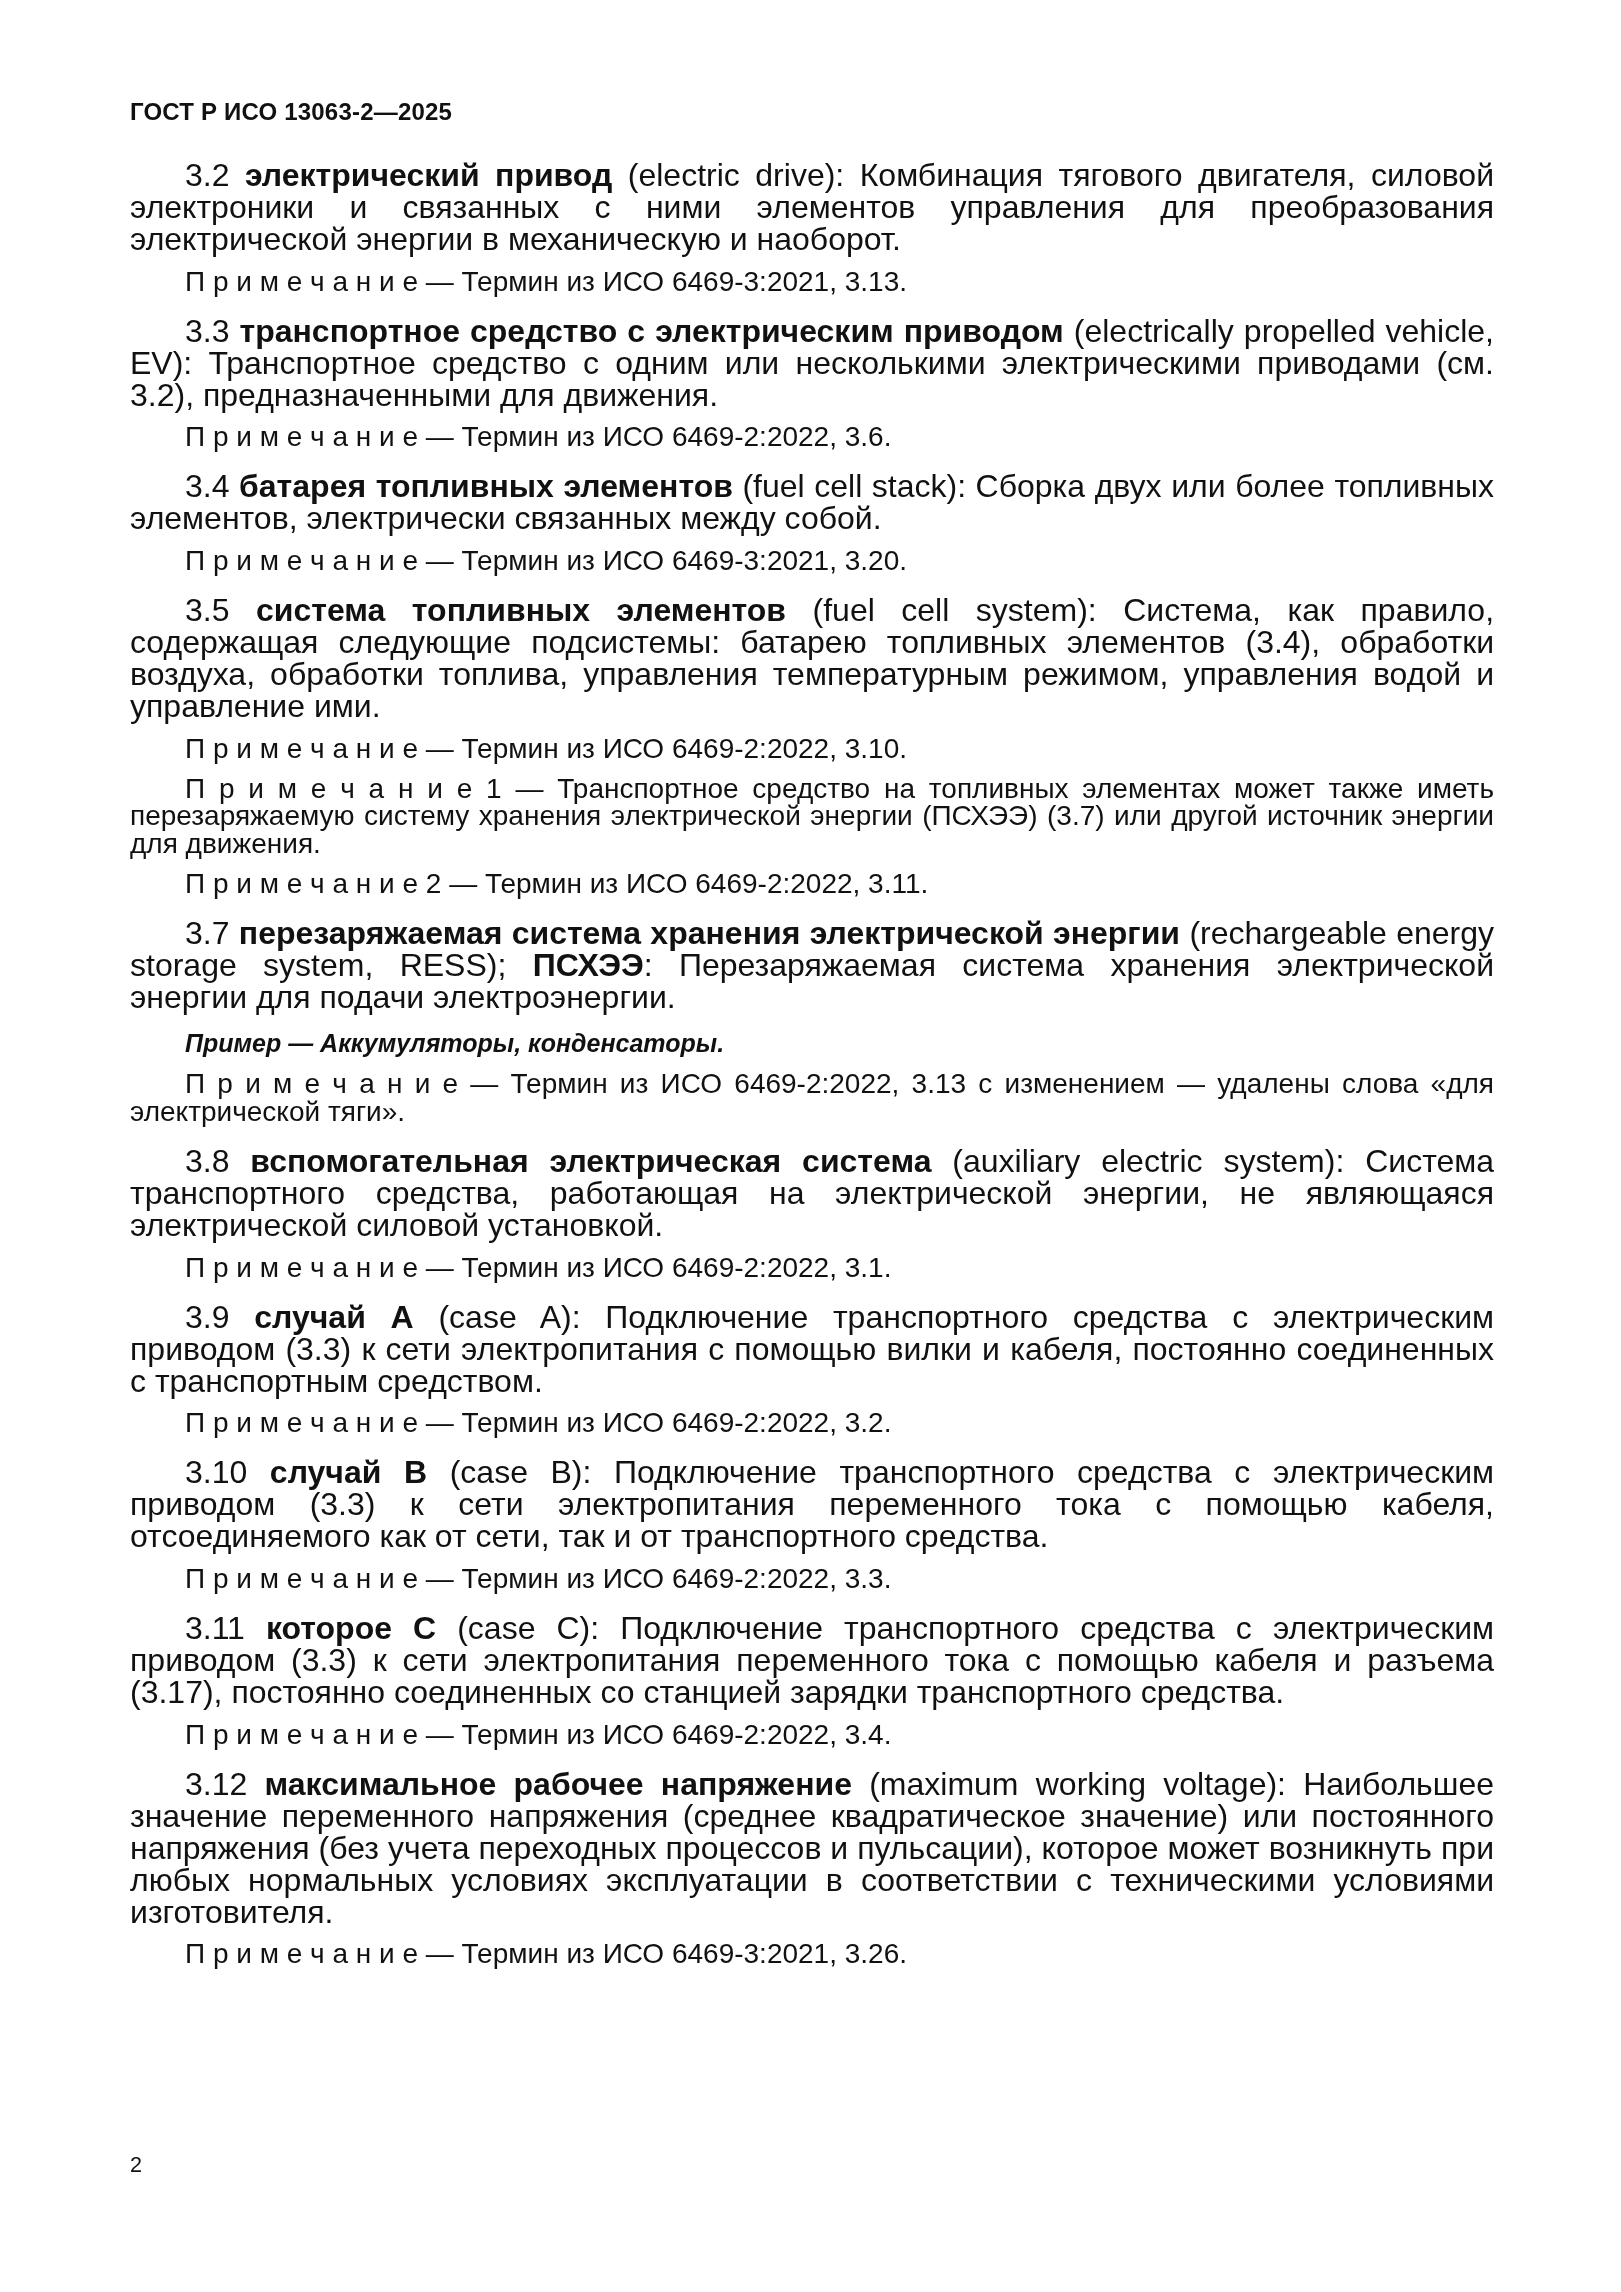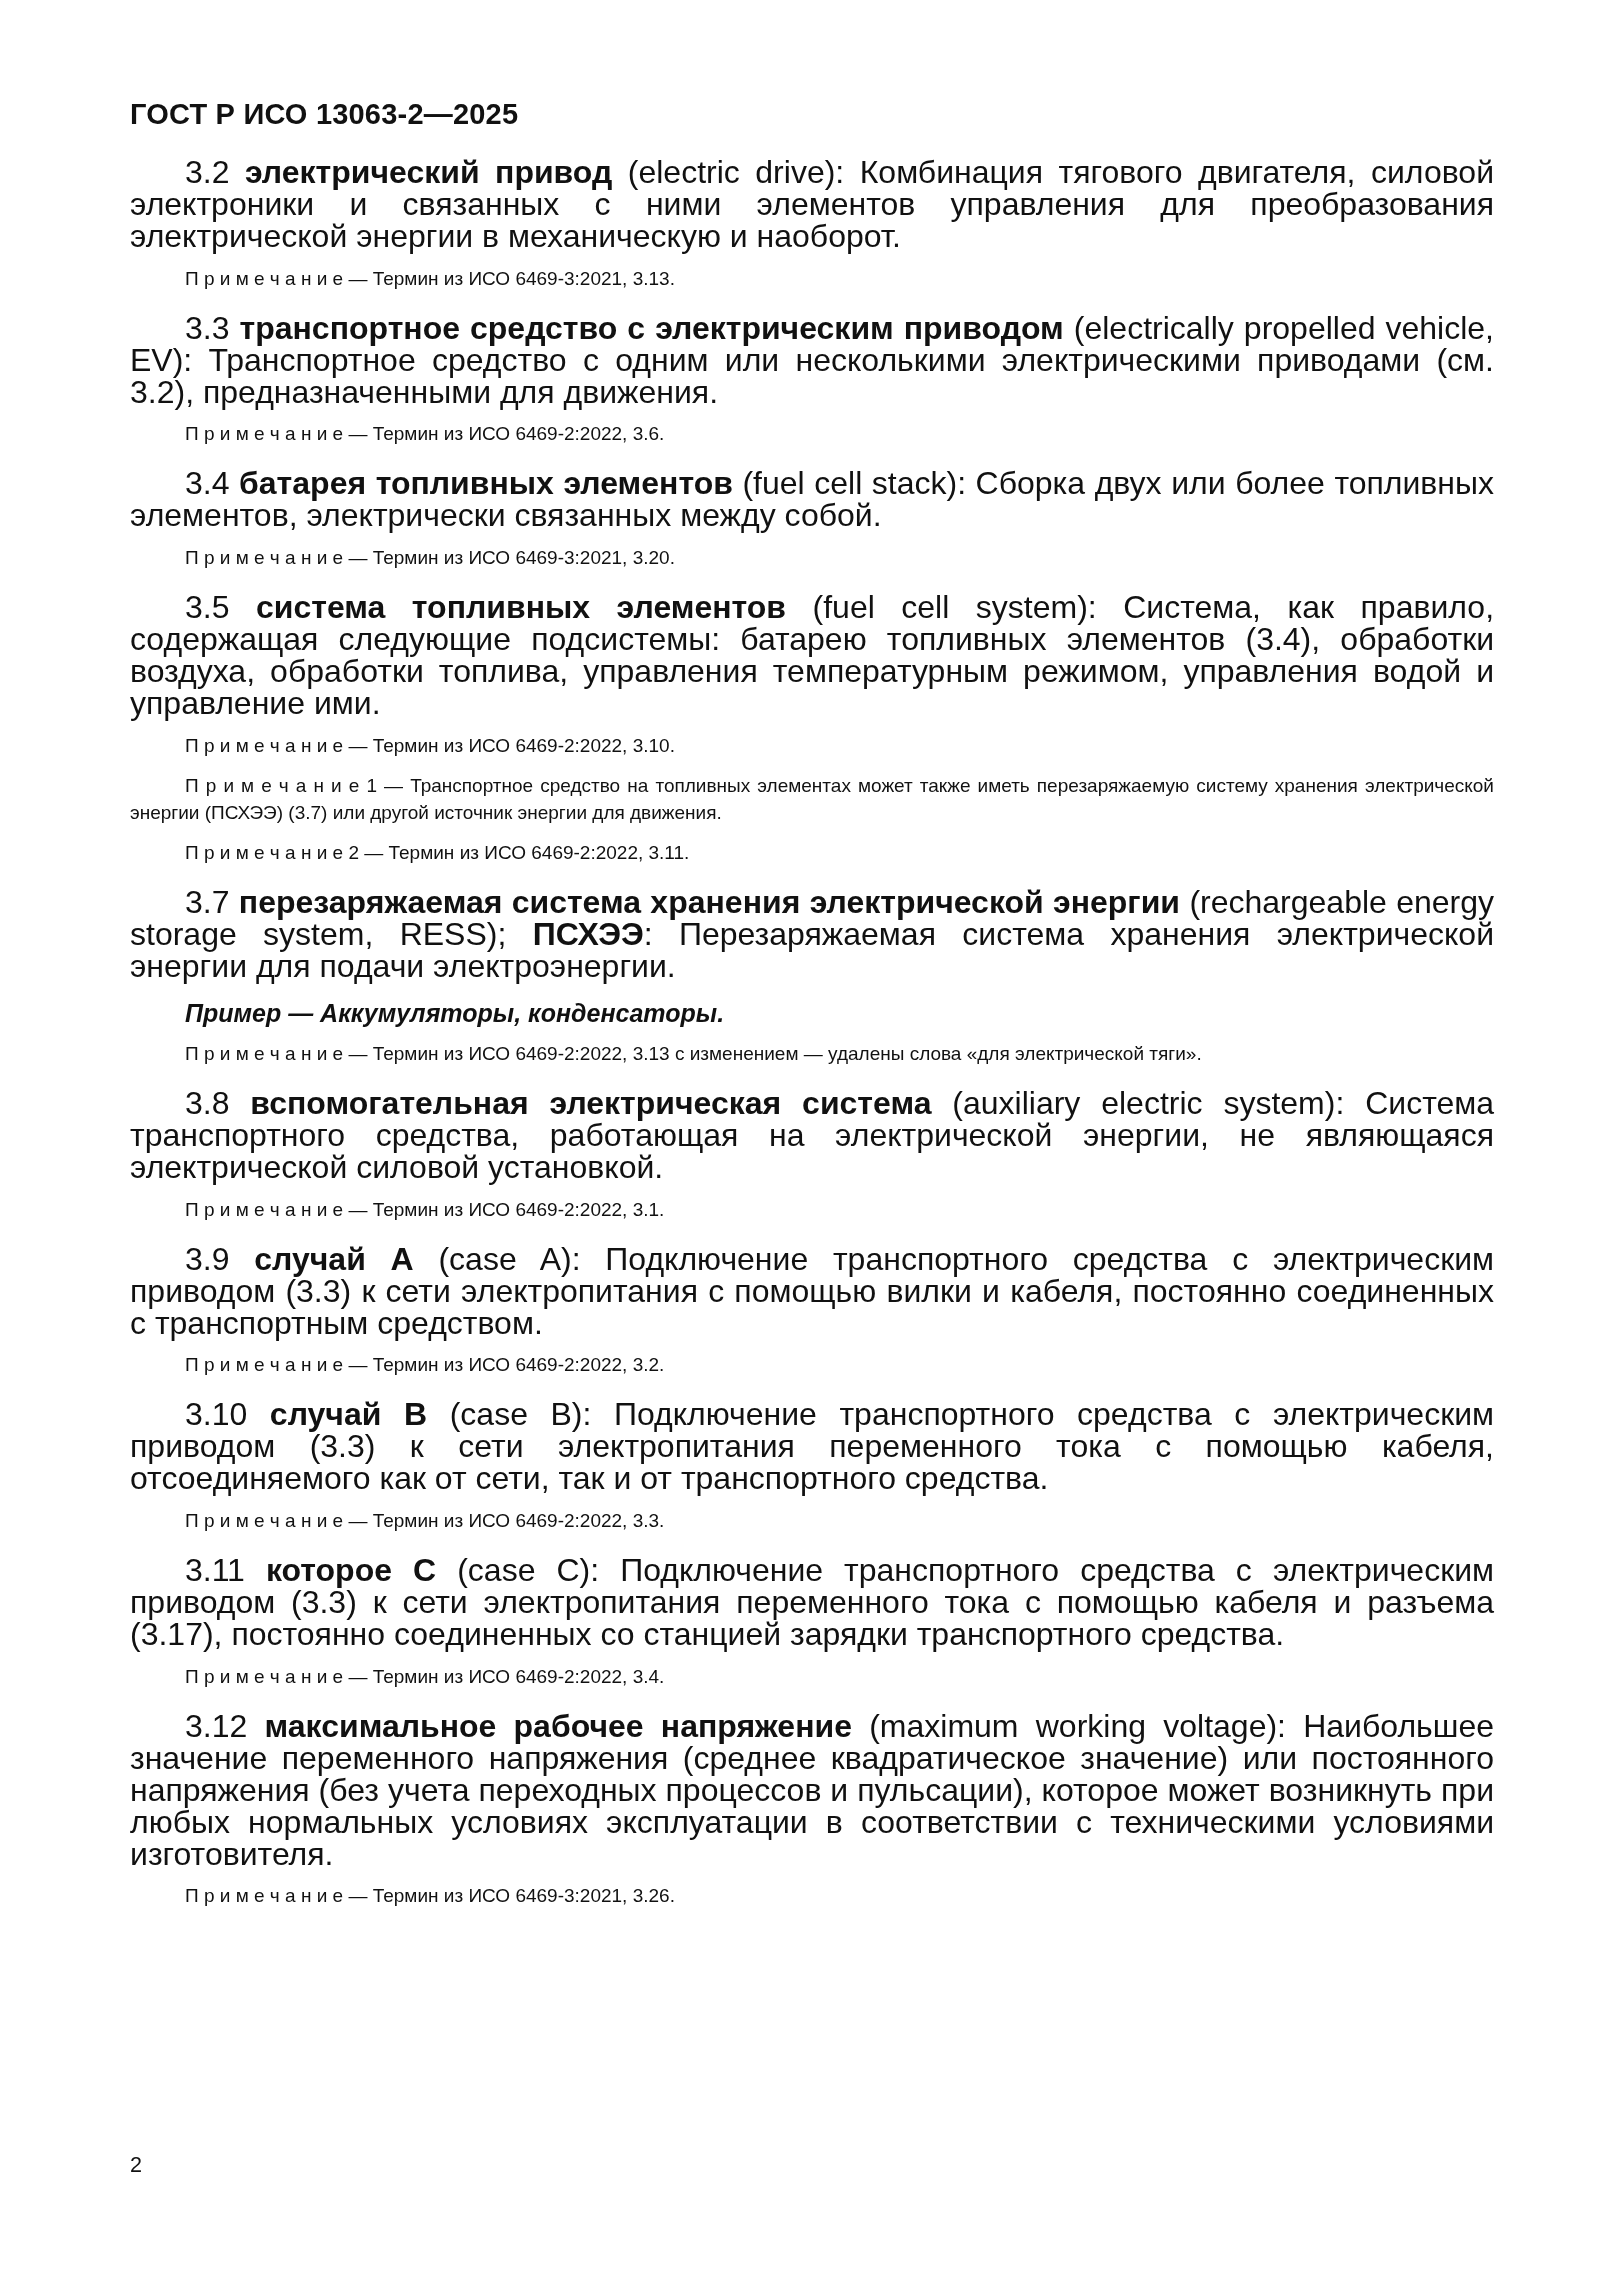--- a/index.html
+++ b/index.html
@@ -16,36 +16,36 @@
     font-family: "Liberation Sans", sans-serif;
     overflow: hidden;
   }
   .content {
     position: absolute;
     left: 130px;
     top: 98px;
     width: 1364px;
   }
   .doc-header {
-    font-size: 29px;
+    font-size: 24px;
     font-weight: bold;
     letter-spacing: 0.2px;
-    margin: 0 0 25px 0;
+    margin: 0 0 33px 0;
   }
   p { margin: 0; }
   .term {
     font-size: 32px;
     line-height: 32px;
     text-align: justify;
     text-indent: 55px;
     margin-top: 19.6px;
   }
   .term .b { font-weight: bold; }
   .note {
-    font-size: 19px;
+    font-size: 28px;
     line-height: 27.4px;
     text-align: justify;
     text-indent: 55px;
     margin-top: 12.7px;
   }
   .example {
     font-size: 25px;
     line-height: 27.4px;
     font-weight: bold;
     font-style: italic;

